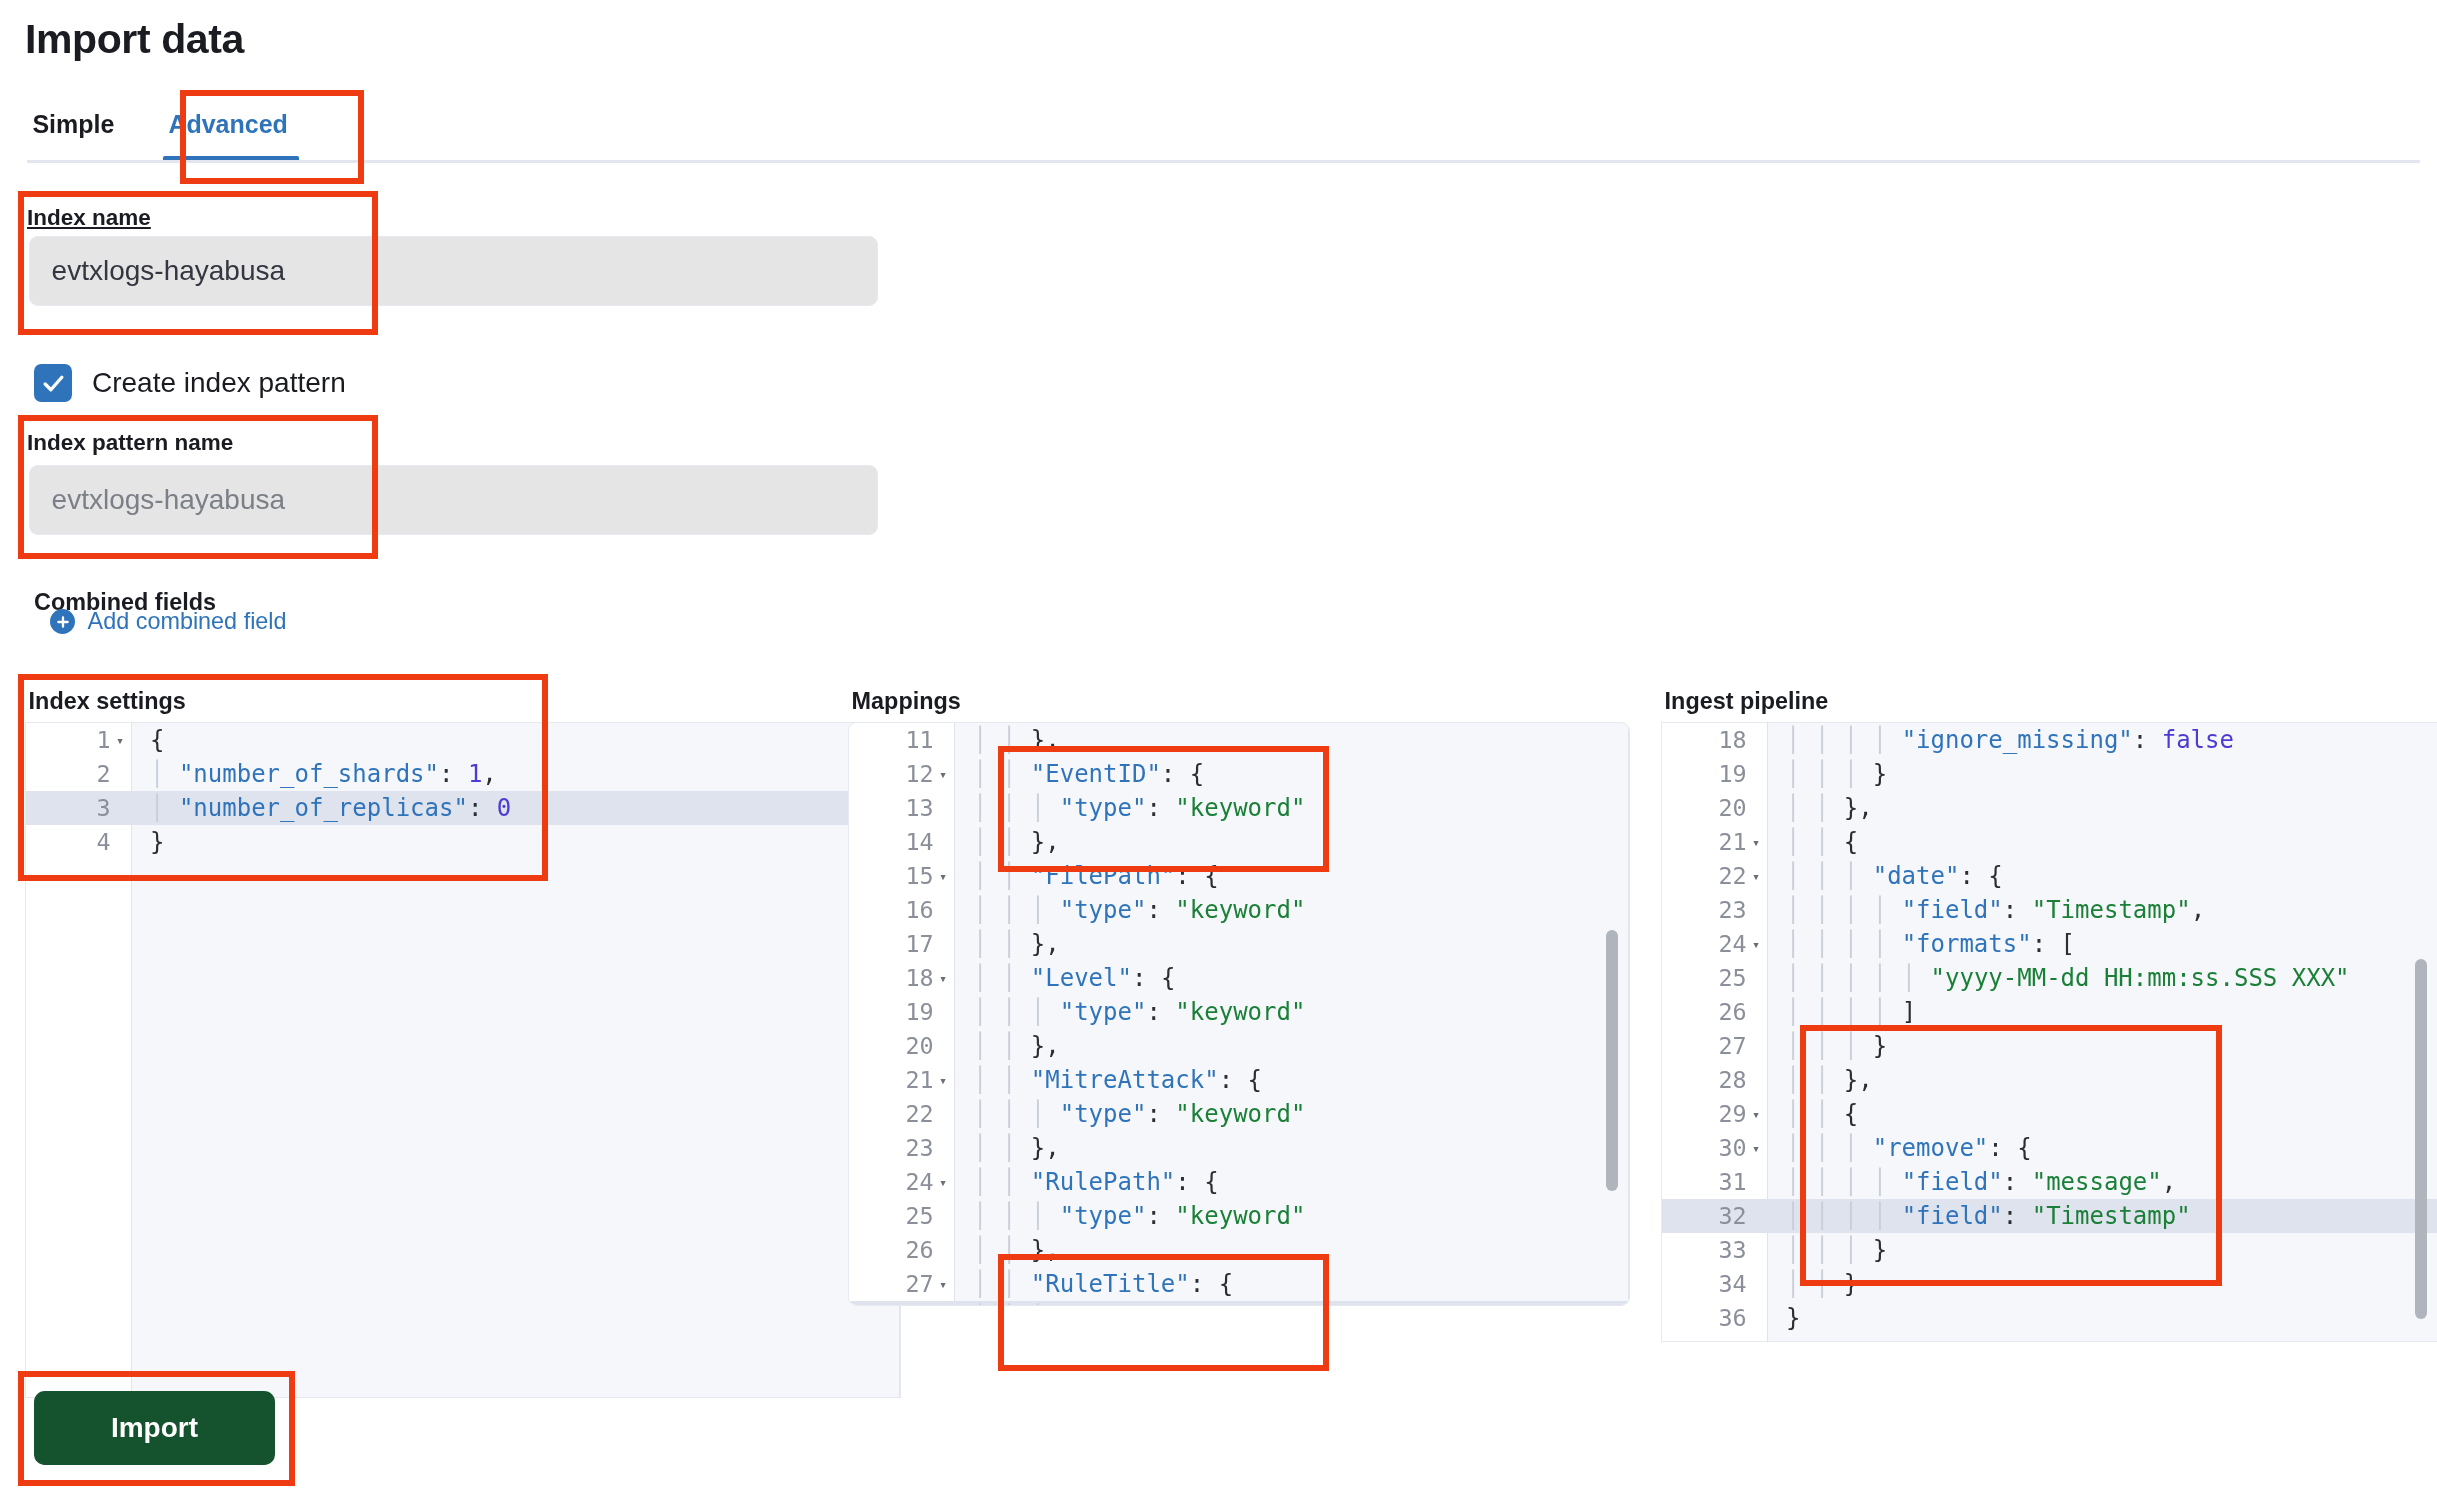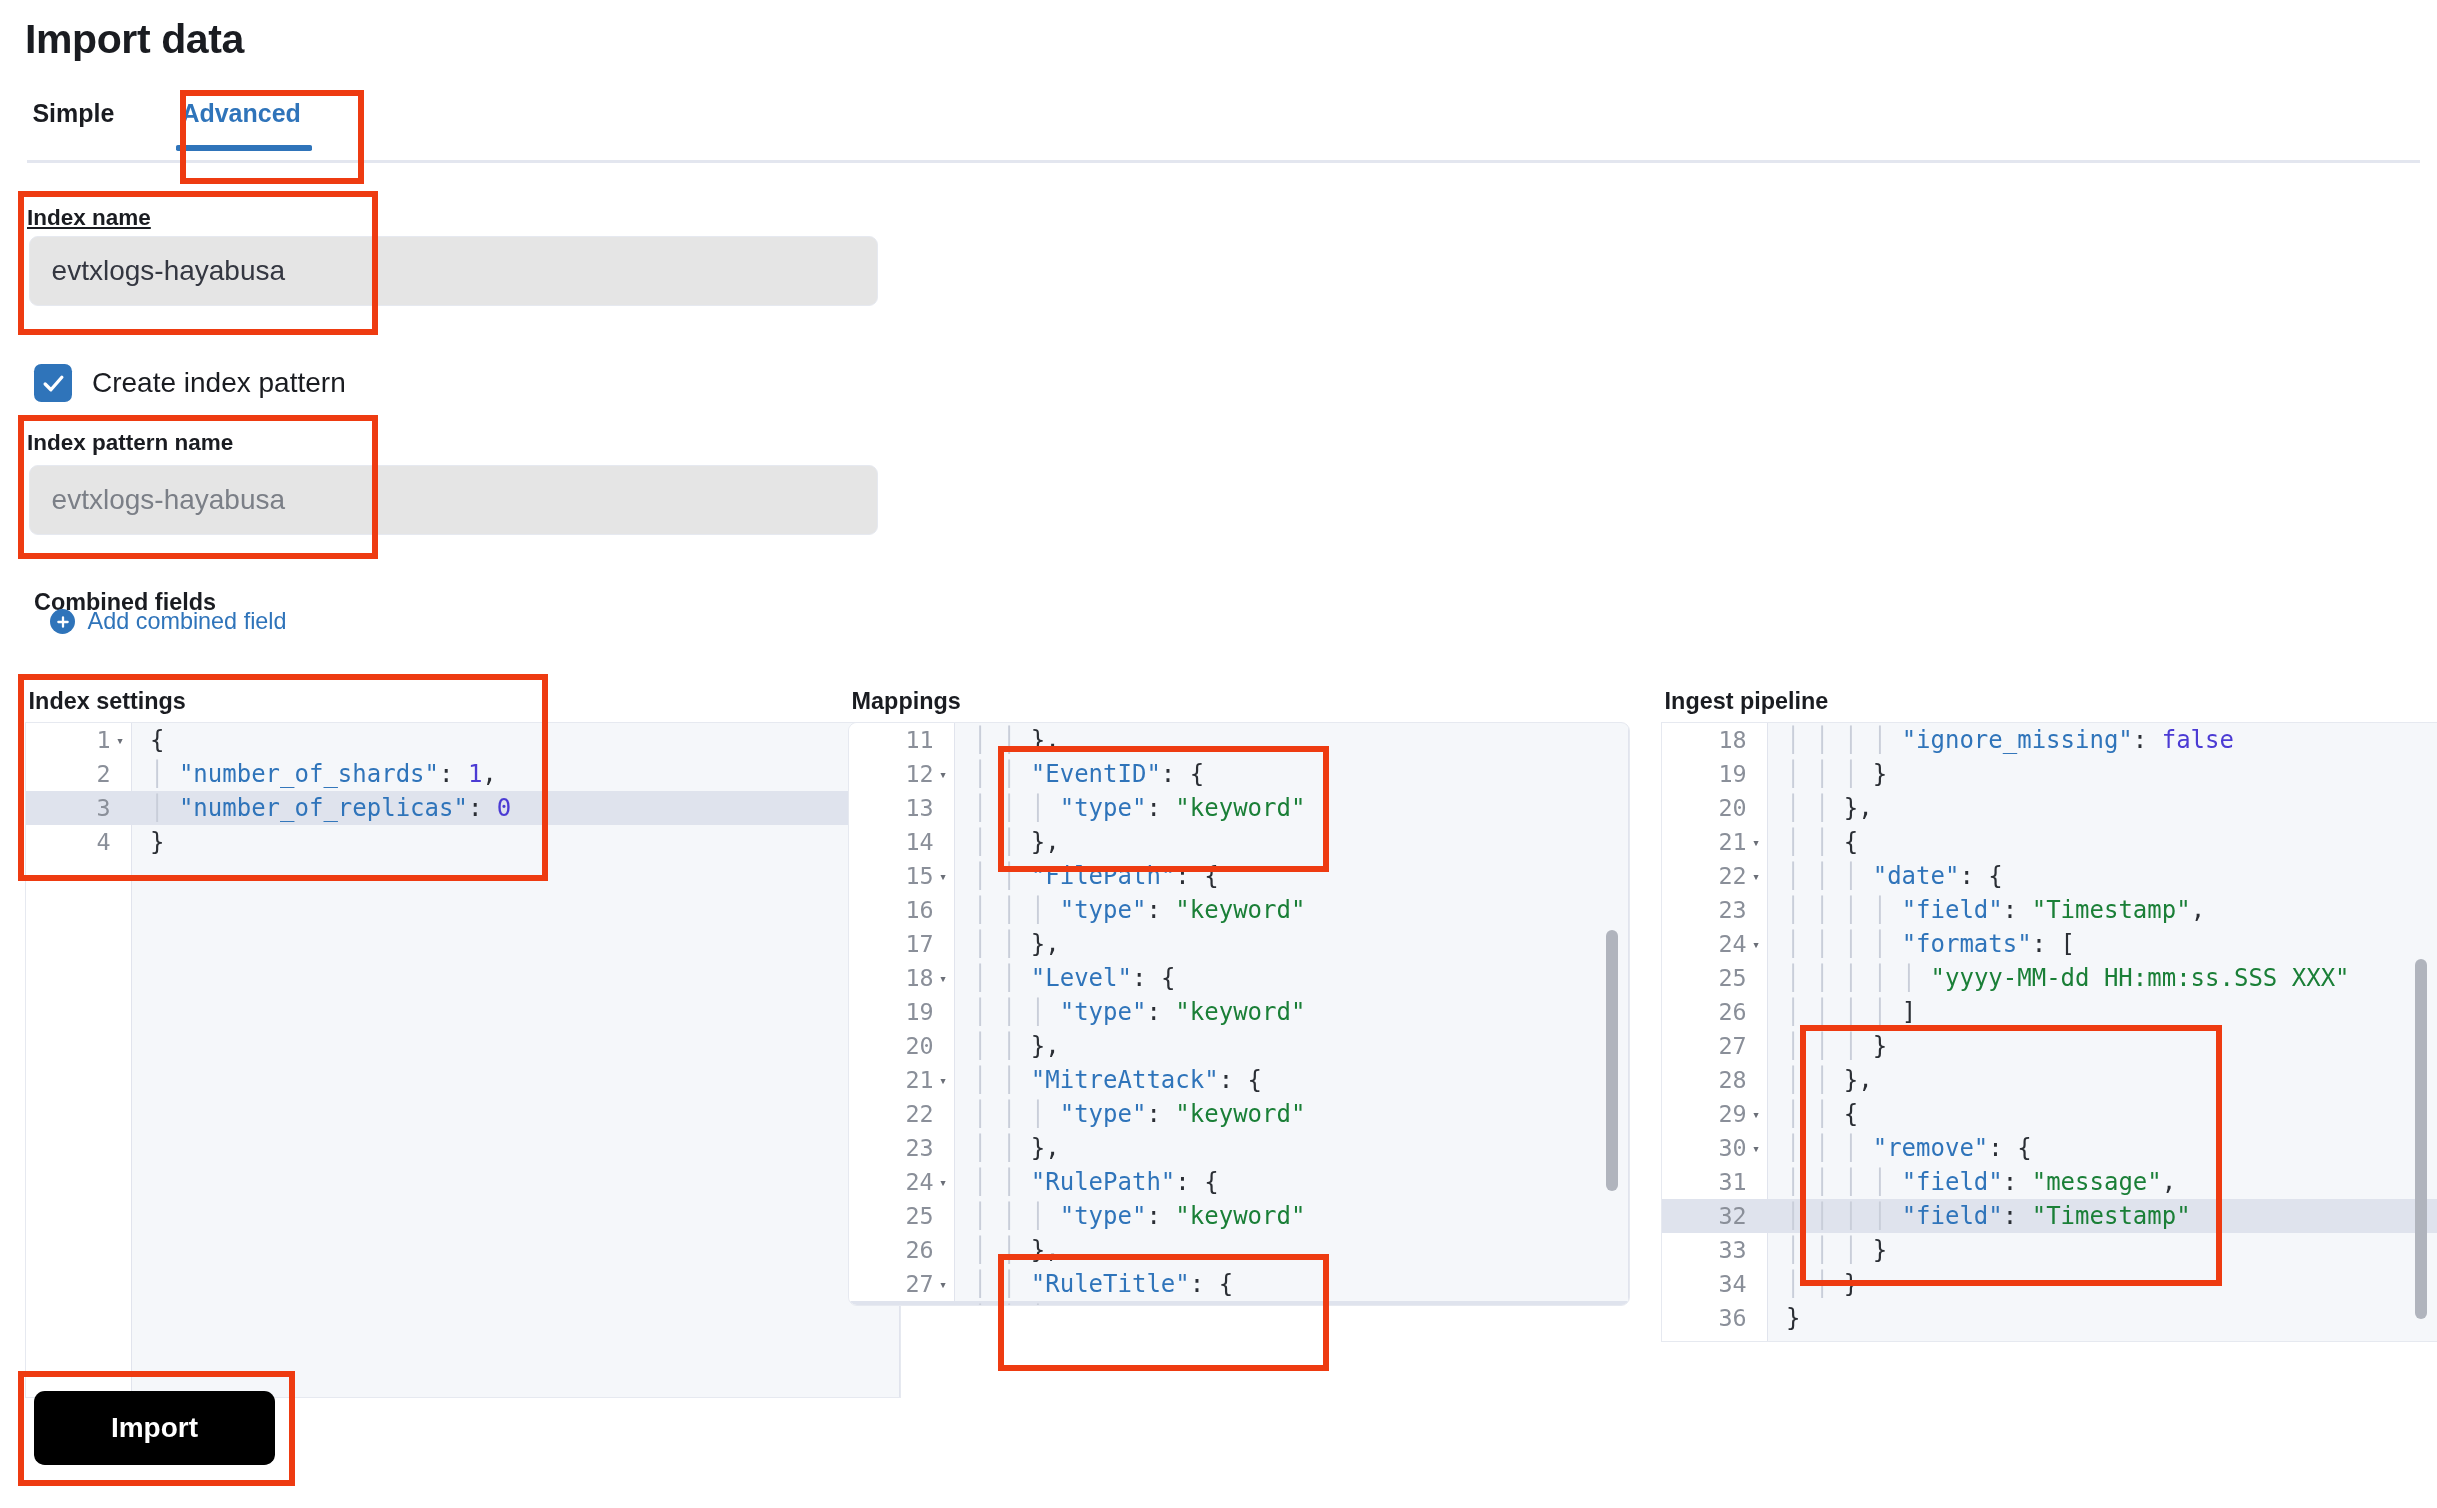--- a/index.html
+++ b/index.html
@@ -14,21 +14,21 @@
   }
 
   
   #page-title {
     position:absolute; left:25px; top:16px;
     font-size:41px; font-weight:bold; color:#1a1c21;
     letter-spacing:-0.4px;
   }
 
   
-  #tabs { position:absolute; left:27px; top:99px; display:flex; gap:13px; }
+  #tabs { position:absolute; left:27px; top:110px; display:flex; gap:0; }
   .tab {
     font-size:25px; font-weight:bold; padding:0 27px 23.4px 5.4px;
     cursor:pointer; color:#1a1c21; background:transparent; border:none;
     font-family:"Liberation Sans", sans-serif;
   }
   .tab.active { color:#2f74ba; position:relative; padding-left:27px; padding-right:27px; }
   .tab.active::after {
     content:""; position:absolute; left:21.6px; right:16px; bottom:0;
     height:6.3px; background:#2f74ba; border-radius:1.8px;
   }
@@ -117,21 +117,21 @@
   #editor-index-settings { left:25px; width:876px; }
   #editor-index-settings .editor { height:676px; }
   #editor-mappings { left:848px; width:782px; }
   #editor-mappings .editor { height:584px;border-radius:9px; }
   #editor-ingest { left:1661px; width:778px; }
   #editor-ingest .editor { height:620px; }
 
   
   #import-button {
     position:absolute; left:34px; top:1391px; width:241px; height:74px;
-    background:#000000; color:#ffffff; border:none; border-radius:10.8px;
+    background:#14532d; color:#ffffff; border:none; border-radius:10.8px;
     font-size:28px; font-weight:bold; cursor:pointer;
     font-family:"Liberation Sans", sans-serif;
   }
 
   
   .annot {
     position:absolute; border:6.3px solid #ee3b11; background:transparent;
     pointer-events:none; z-index:50;
   }
 </style>

